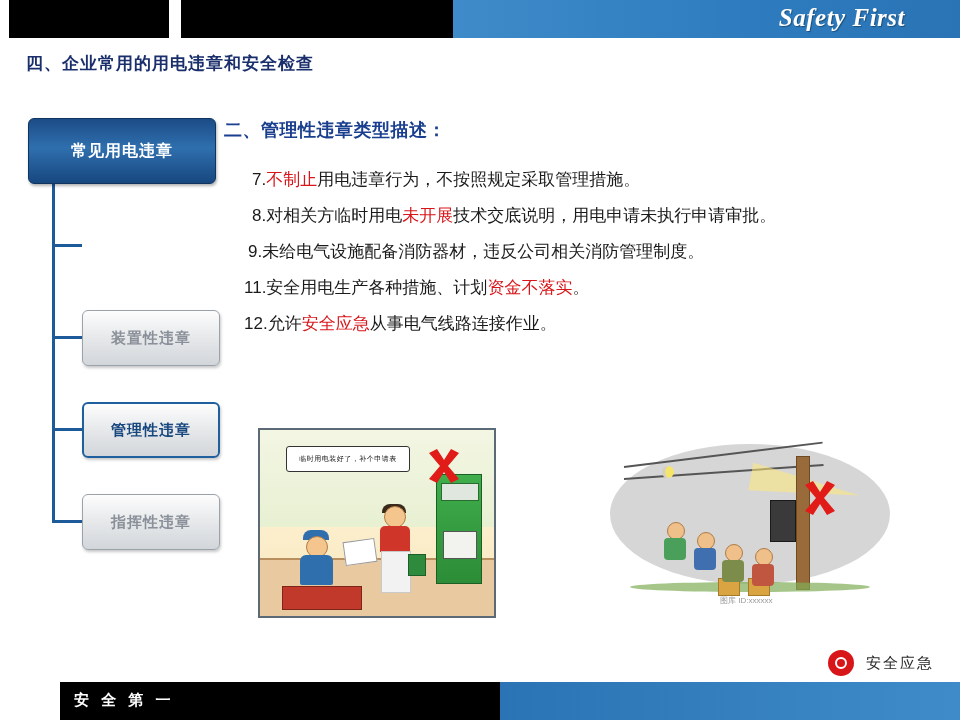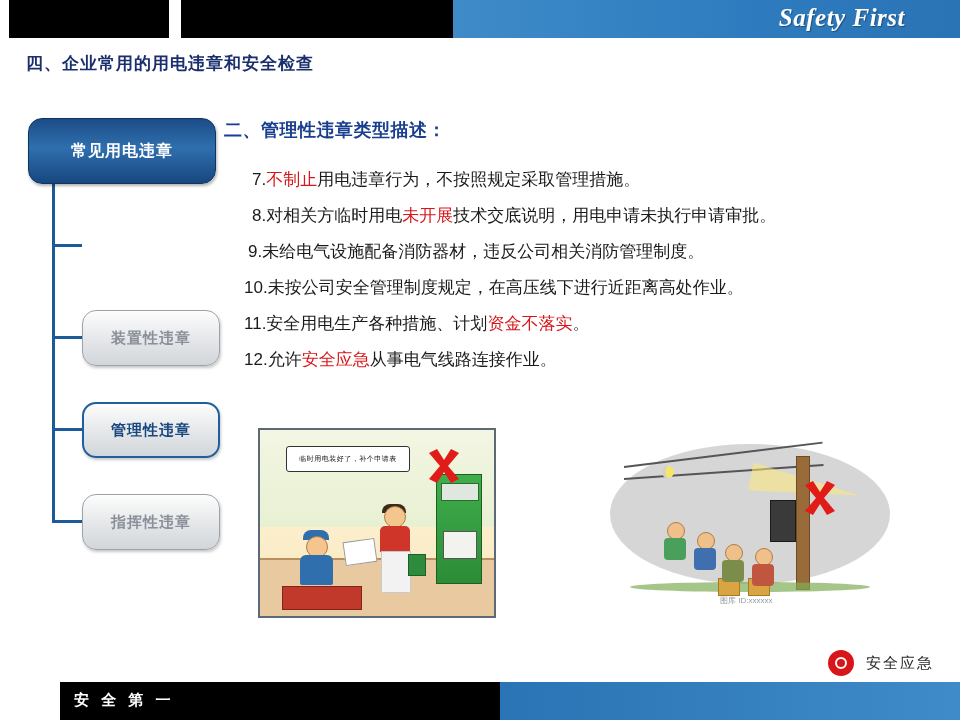--- a/index.html
+++ b/index.html
@@ -76,21 +76,21 @@
     position: absolute;
     left: 24px; top: 118px;
     width: 195px; height: 440px;
   }
   .node {
     position: absolute;
     box-sizing: border-box;
     display: flex;
     align-items: center;
     justify-content: center;
-    border-radius: 14px;
+    border-radius: 6px;
     font-size: 15px;
     letter-spacing: 1px;
   }
   .node-root {
     left: 4px; top: 0;
     width: 188px; height: 66px;
     background: linear-gradient(180deg, #1c4c87 0%, #2f6fae 45%, #17477f 100%);
     border: 1px solid #0e3460;
     color: #ffffff;
     font-weight: bold;
@@ -417,21 +417,20 @@
   <div class="node node-sub n4">指挥性违章</div>
   <div class="node node-sub n3 active">管理性违章</div>
 </div>
 
 <div class="content-head">二、管理性违章类型描述：</div>
 
 <div class="lines">
   <div class="line indent-1"><span>7.</span><span class="hl">不制止</span><span>用电违章行为，不按照规定采取管理措施。</span></div>
   <div class="line indent-1"><span>8.对相关方临时用电</span><span class="hl">未开展</span><span>技术交底说明，用电申请未执行申请审批。</span></div>
   <div class="line indent-2"><span>9.未给电气设施配备消防器材，违反公司相关消防管理制度。</span></div>
-  <div class="line indent-3"><span>10.未按公司安全管理制度规定，在高压线下进行近距离高处作业。</span></div>
   <div class="line indent-3"><span>11.安全用电生产各种措施、计划</span><span class="hl">资金不落实</span><span>。</span></div>
   <div class="line indent-3"><span>12.允许</span><span class="hl">安全应急</span><span>从事电气线路连接作业。</span></div>
 </div>
 
 <div class="illus-left">
   <div class="sky"></div>
   <div class="floor"></div>
   <div class="speech">临时用电装好了，补个申请表</div>
   <div class="cabinet">
     <div class="top"></div>

